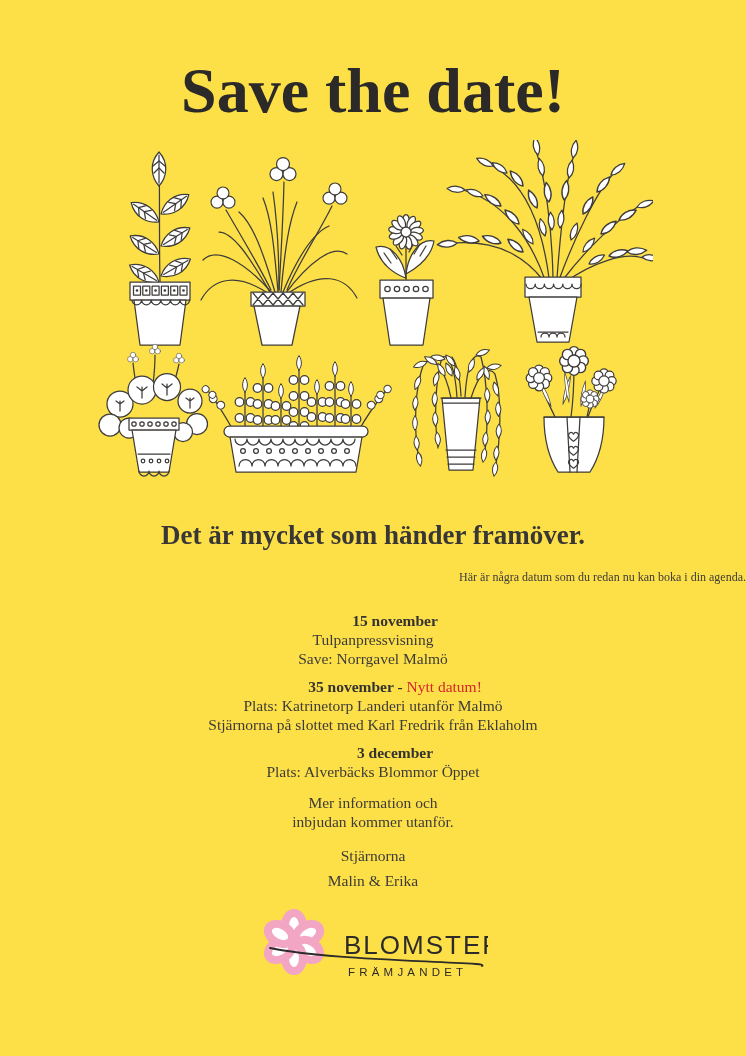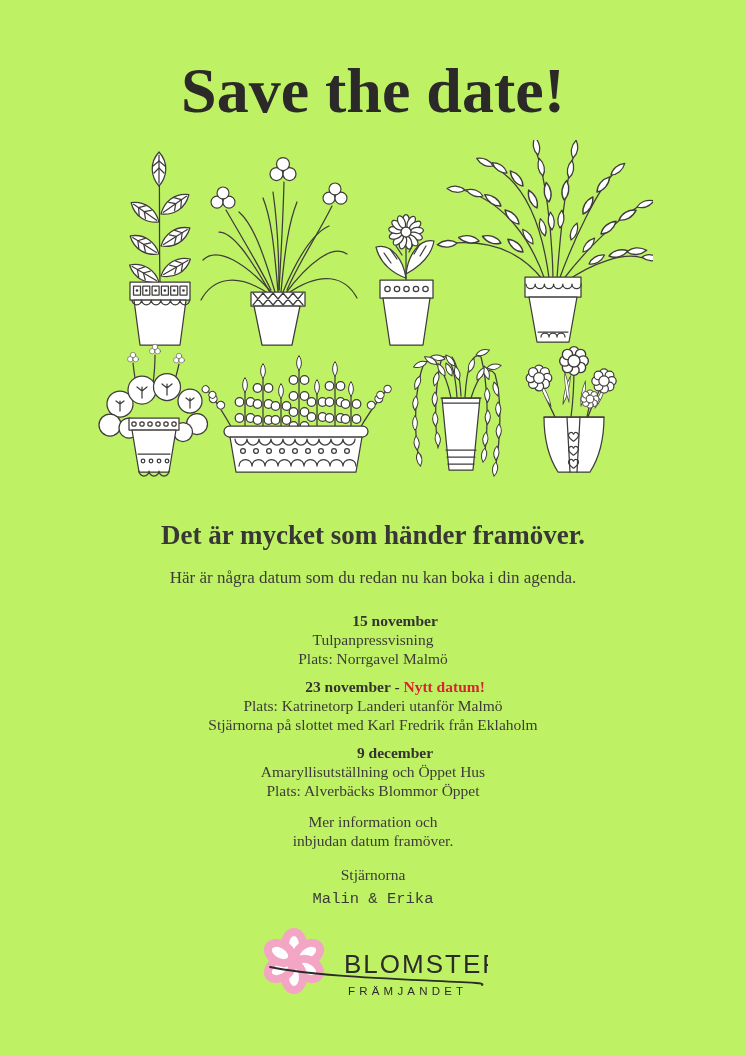--- a/index.html
+++ b/index.html
@@ -1,31 +1,31 @@
 <!DOCTYPE html>
 <html><head>
 <meta charset="utf-8">
 <style>
   html,body{margin:0;padding:0;background:#ffffff;}
-  .page{position:relative;width:746px;height:1056px;background:#bef264;overflow:hidden;
+  .page{position:relative;width:746px;height:1056px;background:#fde047;overflow:hidden;
         font-family:"Liberation Serif","DejaVu Serif",serif;color:#3d3b39;text-align:center;}
   h1.title{margin:56px 0 0;font-size:64px;line-height:70px;font-weight:700;color:#2c2a28;letter-spacing:0;}
   .plants{margin:14px auto 0;width:560px;height:360px;}
   .plants svg{display:block;}
   h2.heading{margin:18px 0 16px;font-size:27px;line-height:34px;font-weight:700;color:#393736;}
-  p.sub{margin:13px 0 7px;font-size:17px;line-height:19px;}
+  p.sub{margin:13px 0 7px;font-size:12px;line-height:19px;text-align:right;}
   .events{margin-top:24px;font-size:15.5px;line-height:19px;}
   .event{margin:0 0 9px;}
   .event p{margin:0;}
   .event .date{font-weight:700;color:#353332;padding-left:44px;}
-  .hl{color:#d6252e;font-weight:700;}
+  .hl{color:#d6252e;font-weight:400;}
   .closing{margin:12px 5px 0;font-size:15.5px;line-height:19px;}
   .closing p{margin:0;}
   p.greeting{margin:15px 0 0;font-size:15.5px;line-height:19px;}
-  p.signature{margin:6px 12px 0;font-size:15.5px;line-height:19px;font-family:Liberation Mono, monospace;}
+  p.signature{margin:6px 12px 0;font-size:15.5px;line-height:19px;}
   .logo{margin:8px auto 0;width:230px;height:86px;}
   
   .ln{stroke:#3e3c3a;stroke-width:1.25;fill:none;stroke-linecap:round;stroke-linejoin:round;}
   .wh{stroke:#3e3c3a;stroke-width:1.25;fill:#ffffff;stroke-linecap:round;stroke-linejoin:round;}
   .dt{fill:#3e3c3a;stroke:none;}
 </style>
 </head>
 <body>
 
 <div class="page">
@@ -344,37 +344,36 @@
     </svg>
   </div>
 
   <h2 class="heading">Det är mycket som händer framöver.</h2>
   <p class="sub">Här är några datum som du redan nu kan boka i din agenda.</p>
 
   <div class="events">
     <div class="event">
       <p class="date">15 november</p>
       <p>Tulpanpressvisning</p>
-      <p>Plats: Norrgavel Malmö</p>
+      <p>Save: Norrgavel Malmö</p>
     </div>
     <div class="event">
-      <p class="date"><span>23 november -</span> <span class="hl">Nytt datum!</span></p>
+      <p class="date"><span>35 november -</span> <span class="hl">Nytt datum!</span></p>
       <p>Plats: Katrinetorp Landeri utanför Malmö</p>
       <p>Stjärnorna på slottet med Karl Fredrik från Eklaholm</p>
     </div>
     <div class="event">
-      <p class="date">9 december</p>
-      <p>Amaryllisutställning och Öppet Hus</p>
+      <p class="date">3 december</p>
       <p>Plats: Alverbäcks Blommor Öppet</p>
     </div>
   </div>
 
   <div class="closing">
     <p>Mer information och</p>
-    <p>inbjudan datum framöver.</p>
+    <p>inbjudan kommer utanför.</p>
   </div>
 
   <p class="greeting">Stjärnorna</p>
   <p class="signature">Malin &amp; Erika</p>
 
   <div class="logo">
     <svg width="230" height="86" viewBox="0 0 230 86">
       <g>
         <ellipse cx="36" cy="28" rx="9" ry="13" fill="#ffffff" stroke="#f3a6c4" stroke-width="8" transform="rotate(0 36 28)"></ellipse>
         <ellipse cx="50" cy="36" rx="9" ry="13" fill="#ffffff" stroke="#f3a6c4" stroke-width="8" transform="rotate(60 50 36)"></ellipse>

